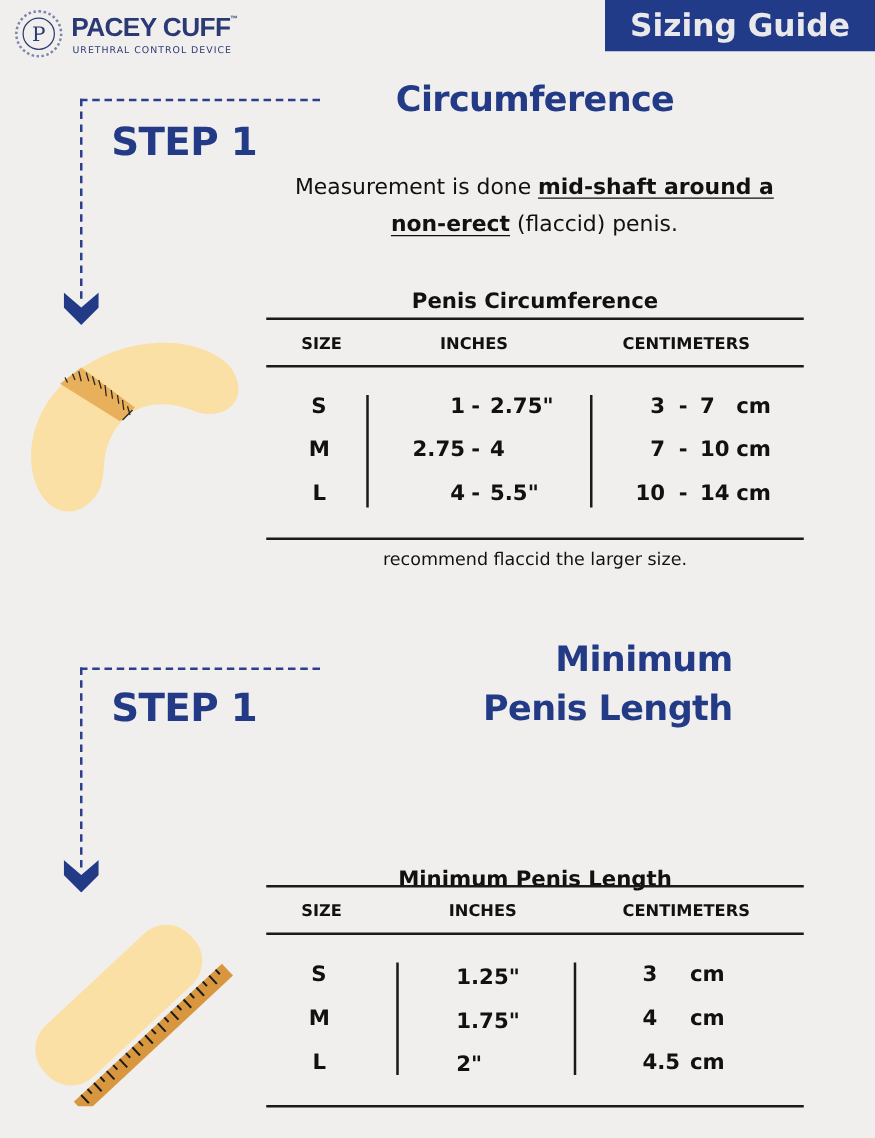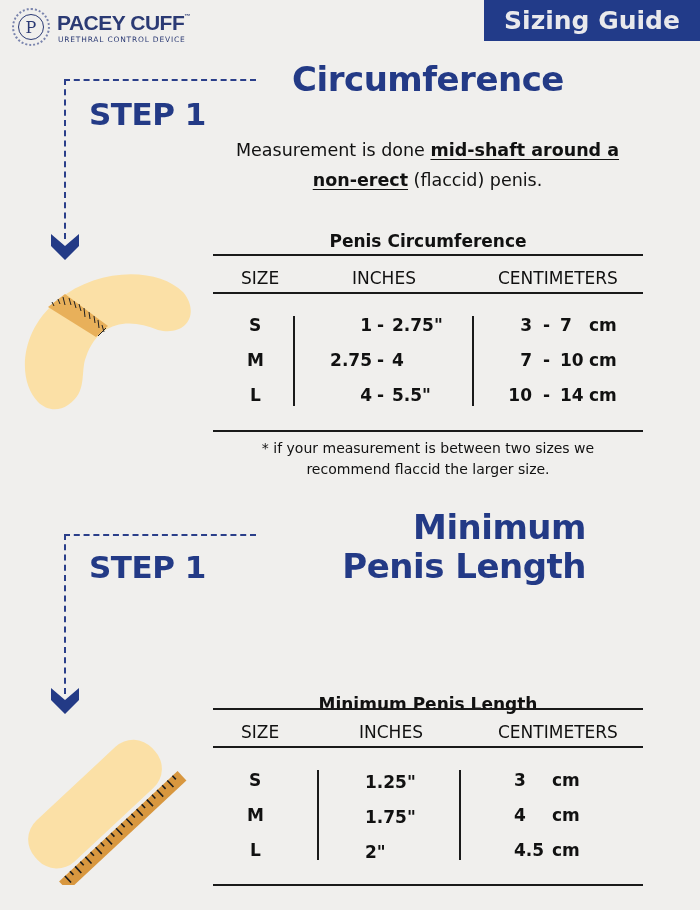--- a/index.html
+++ b/index.html
@@ -17,27 +17,27 @@
   .tagline { left:58px; top:35px; font-size:7.5px; letter-spacing:0.8px; color:#2b3a74; }
   .guide-banner { left:484px; top:0; width:216px; height:41px; background:#223b89; color:#e9e9ec;
     font-family:"DejaVu Sans", sans-serif; font-weight:bold; font-size:25px; display:flex; align-items:center; justify-content:center; }
 
   
   .dash-h { border-top:2px dashed #2b3f8a; height:0; }
   .dash-v { border-left:2px dashed #2b3f8a; width:0; }
   .chev { width:28px; height:34px; }
 
   .step-label { font-family:"DejaVu Sans", sans-serif; font-weight:bold; font-size:31px; color:#233a86; letter-spacing:-0.5px; }
-  .section-title { font-family:"DejaVu Sans", sans-serif; font-weight:bold; font-size:34px; color:#233a86; text-align:center; line-height:39px; letter-spacing:-0.5px; }
+  .section-title { font-family:"DejaVu Sans", sans-serif; font-weight:bold; font-size:28px; color:#233a86; text-align:center; line-height:39px; letter-spacing:-0.5px; }
   .desc { font-size:17.5px; color:#111; text-align:center; line-height:30px; }
   .desc u { text-underline-offset:3px; }
 
   .tbl-title { font-size:17px; font-weight:bold; text-align:center; width:430px; left:213px; }
   .rule { left:213px; width:430px; height:0; border-top:2px solid #1a1a1a; }
-  .th { font-size:17px; font-weight:normal; }
+  .th { font-size:13px; font-weight:bold; }
   .cell { font-size:17px; font-weight:bold; white-space:pre; }
   .vline { width:0; border-left:2px solid #1a1a1a; }
   .note { left:213px; width:430px; text-align:center; font-size:14px; line-height:21px; }
 </style>
 </head>
 <body>
 
 <div class="abs logo-badge">
   <div class="inner">P</div>
 </div>
@@ -114,21 +114,20 @@
   <div class="abs cell" style="left:377px; top:385px;">-</div>
   <div class="abs cell" style="left:392px; top:385px;">5.5"</div>
   <div class="abs cell" style="left:502px; top:385px; width:30px; text-align:right;">10</div>
   <div class="abs cell" style="left:543px; top:385px;">-</div>
   <div class="abs cell" style="left:560px; top:385px;">14</div>
   <div class="abs cell" style="left:589px; top:385px;">cm</div>
 </div>
 
 <div class="abs rule" style="top:430px;"></div>
 <div class="abs note" style="top:438px;">
-  <div>* if your measurement is between two sizes we</div>
   <div>recommend flaccid the larger size.</div>
 </div>
 
 <div class="abs dash-h" style="left:64px; top:534px; width:192px;"></div>
 <div class="abs dash-v" style="left:64px; top:534px; height:160px;"></div>
 <svg class="abs chev" style="left:51px; top:680px;" viewBox="0 0 28 34">
   <polygon points="0,8 14,20 28,8 28,20 14,34 0,20" fill="#233a86"></polygon>
 </svg>
 
 <div class="abs step-label" style="left:89px; top:549px;">STEP 1</div>

